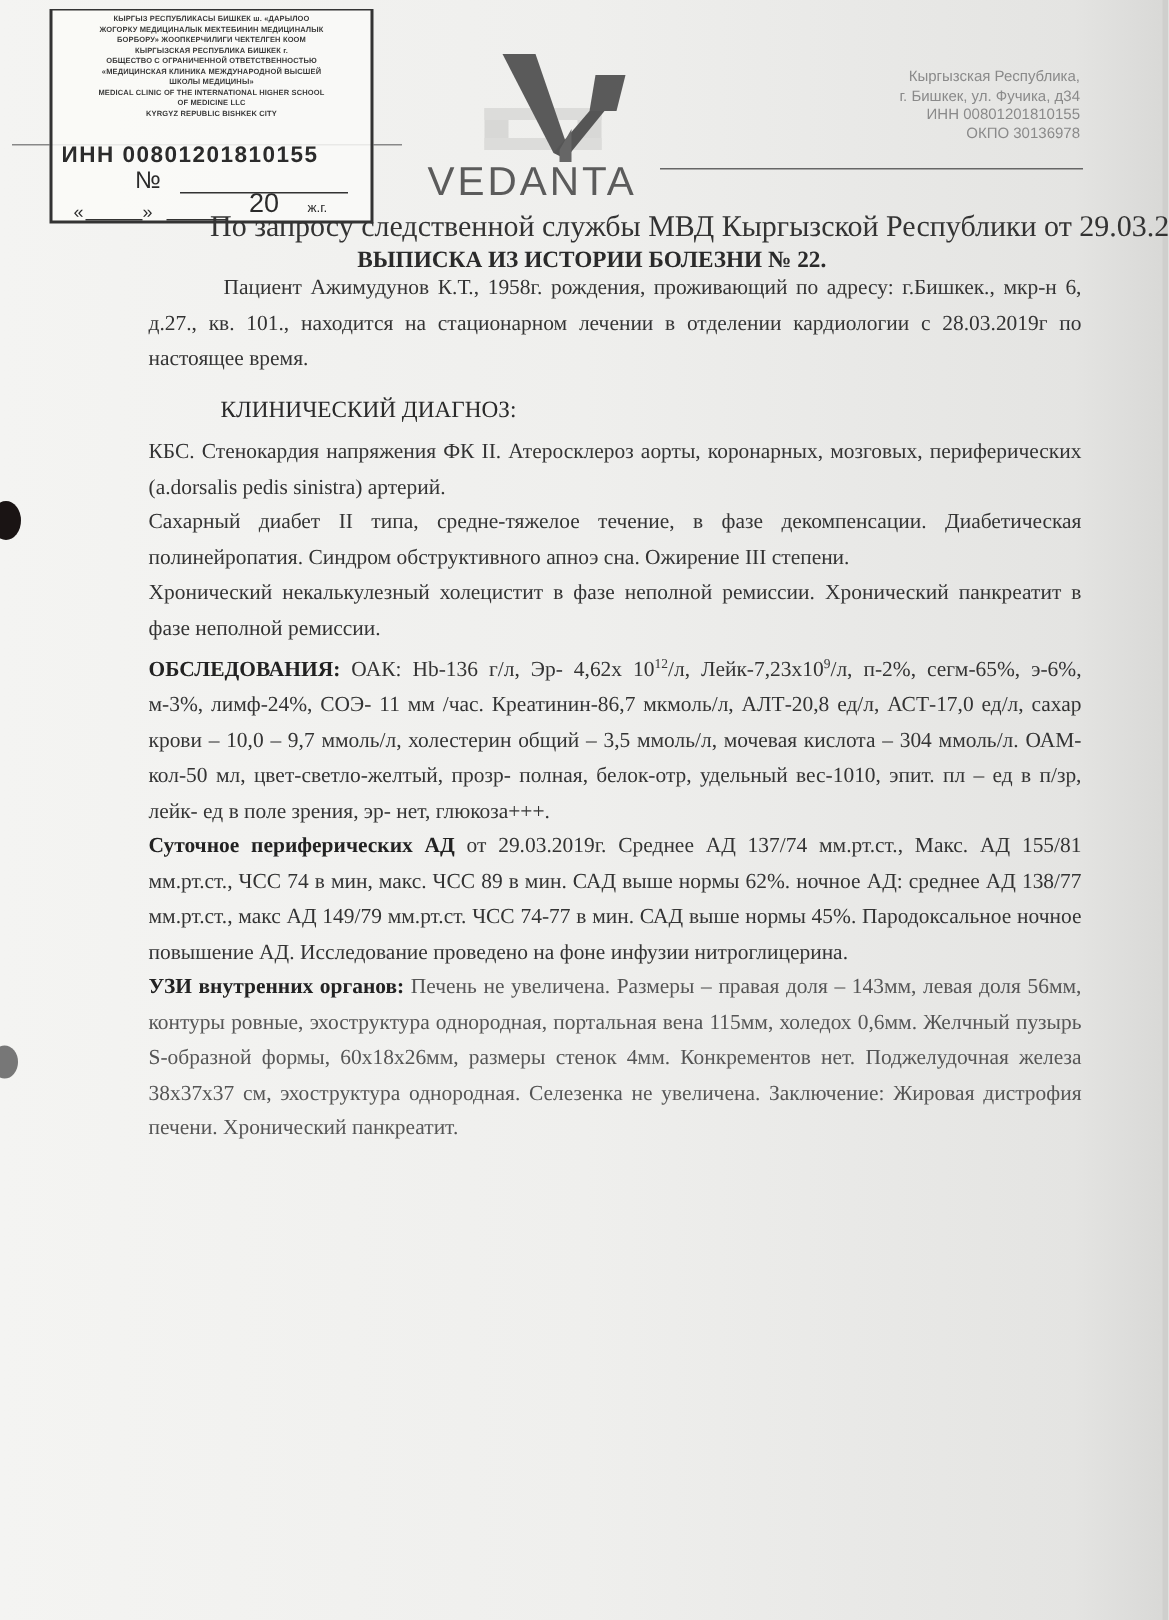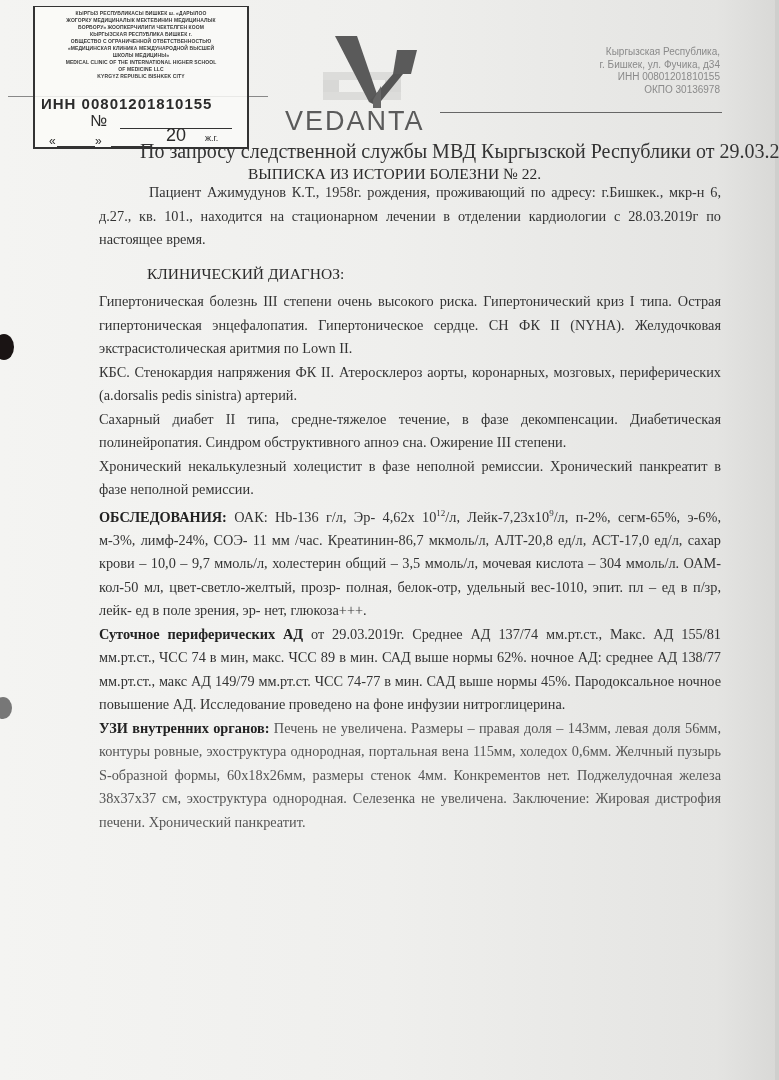--- a/index.html
+++ b/index.html
@@ -41,21 +41,21 @@
   
   .logo { position: absolute; left: 285px; top: 30px; width: 170px; height: 110px; }
   .logo-word { position: absolute; left: 285px; top: 106px; font-family: "Liberation Sans", sans-serif; font-size: 27px; letter-spacing: 2px; color: #5b5b5b; font-weight: normal; }
   
   .addr {
     position: absolute; right: 59px; top: 46px; text-align: right;
     font-family: "Liberation Sans", sans-serif; font-size: 10px; line-height: 12.5px; color: #8a8a8a;
   }
   
   .req { position: absolute; left: 140px; top: 140px; font-size: 20px; color: #333; white-space: nowrap; }
-  .title { position: absolute; left: 0; width: 779px; top: 165px; text-align: center; font-size: 15.5px; font-weight: normal; color: #2a2a2a; padding-left: 10px; box-sizing: border-box; }
+  .title { position: absolute; left: 0; width: 779px; top: 165px; text-align: center; font-size: 15.5px; font-weight: bold; color: #2a2a2a; padding-left: 10px; box-sizing: border-box; }
   .text { position: absolute; left: 99px; width: 622px; font-size: 14.3px; line-height: 23.5px; color: #333; text-align: justify; }
   .p { margin: 0; }
   .indent { text-indent: 50px; }
   .h2 { position: absolute; left: 147px; top: 265px; font-size: 15.5px; font-weight: normal; color: #2a2a2a; }
   b.lbl { font-weight: bold; color: #222; }
   .dim { color: #555; }
   .hole { position: absolute; border-radius: 50%; }
 </style>
 </head>
 <body>
@@ -117,21 +117,20 @@
   <div class="req">По запросу следственной службы МВД Кыргызской Республики от 29.03.2019г.</div>
   <div class="title">ВЫПИСКА ИЗ ИСТОРИИ БОЛЕЗНИ № 22.</div>
 
   <div class="text" style="top:181px;">
     <p class="p indent">Пациент Ажимудунов К.Т., 1958г. рождения, проживающий по адресу: г.Бишкек., мкр-н 6, д.27., кв. 101., находится на стационарном лечении в отделении кардиологии с 28.03.2019г по настоящее время.</p>
   </div>
 
   <div class="h2">КЛИНИЧЕСКИЙ ДИАГНОЗ:</div>
 
   <div class="text" style="top:290px;">
-    <p class="p">Гипертоническая болезнь III степени очень высокого риска. Гипертонический криз I типа. Острая гипертоническая энцефалопатия. Гипертоническое сердце. СН ФК II (NYHA). Желудочковая экстрасистолическая аритмия по Lown II.</p>
     <p class="p">КБС. Стенокардия напряжения ФК II. Атеросклероз аорты, коронарных, мозговых, периферических (a.dorsalis pedis sinistra) артерий.</p>
     <p class="p">Сахарный диабет II типа, средне-тяжелое течение, в фазе декомпенсации. Диабетическая полинейропатия. Синдром обструктивного апноэ сна. Ожирение III степени.</p>
     <p class="p">Хронический некалькулезный холецистит в фазе неполной ремиссии. Хронический панкреатит в фазе неполной ремиссии.</p>
     <p class="p"><b class="lbl">ОБСЛЕДОВАНИЯ:</b><span> ОАК: Hb-136 г/л, Эр- 4,62х 10</span><sup style="font-size:9px;">12</sup><span>/л, Лейк-7,23х10</span><sup style="font-size:9px;">9</sup><span>/л, п-2%, сегм-65%, э-6%, м-3%, лимф-24%, СОЭ- 11 мм /час. Креатинин-86,7 мкмоль/л, АЛТ-20,8 ед/л, АСТ-17,0 ед/л, сахар крови – 10,0 – 9,7 ммоль/л, холестерин общий – 3,5 ммоль/л, мочевая кислота – 304 ммоль/л. ОАМ- кол-50 мл, цвет-светло-желтый, прозр- полная, белок-отр, удельный вес-1010, эпит. пл – ед в п/зр, лейк- ед в поле зрения, эр- нет, глюкоза+++.</span></p>
     <p class="p"><b class="lbl">Суточное периферических АД</b><span> от 29.03.2019г. Среднее АД 137/74 мм.рт.ст., Макс. АД 155/81 мм.рт.ст., ЧСС 74 в мин, макс. ЧСС 89 в мин. САД выше нормы 62%. ночное АД: среднее АД 138/77 мм.рт.ст., макс АД 149/79 мм.рт.ст. ЧСС 74-77 в мин. САД выше нормы 45%. Пародоксальное ночное повышение АД. Исследование проведено на фоне инфузии нитроглицерина.</span></p>
     <p class="p"><b class="lbl">УЗИ внутренних органов:</b><span class="dim"> Печень не увеличена. Размеры – правая доля – 143мм, левая доля 56мм, контуры ровные, эхоструктура однородная, портальная вена 115мм, холедох 0,6мм. Желчный пузырь S-образной формы, 60х18х26мм, размеры стенок 4мм. Конкрементов нет. Поджелудочная железа 38х37х37 см, эхоструктура однородная. Селезенка не увеличена. Заключение: Жировая дистрофия печени. Хронический панкреатит.</span></p>
   </div>
 </div>
 
 </body></html>

